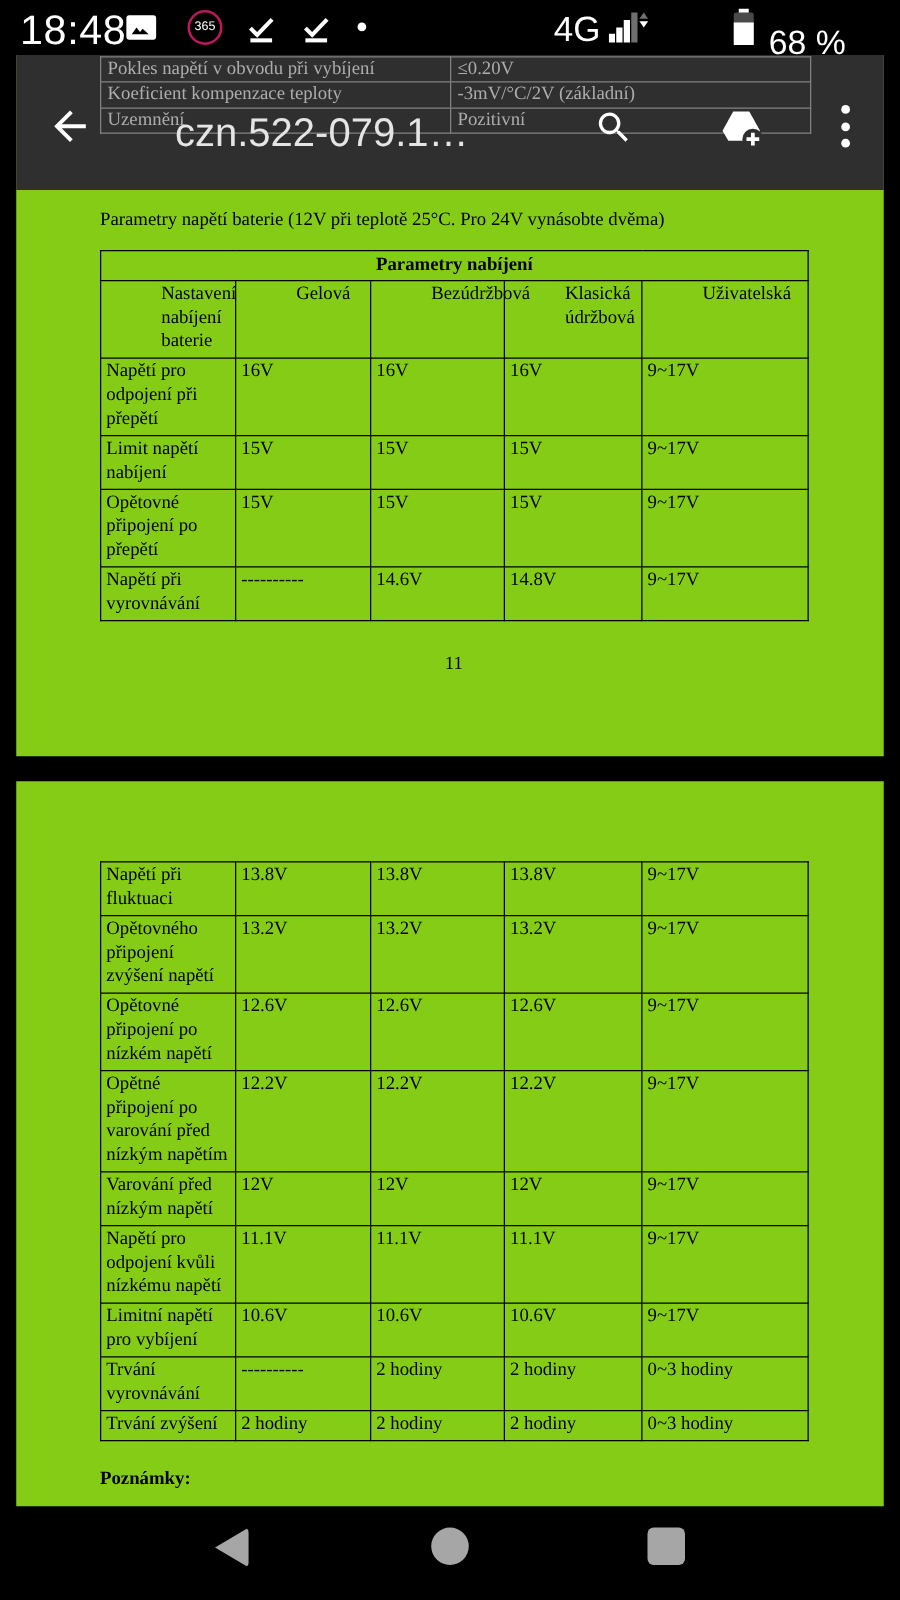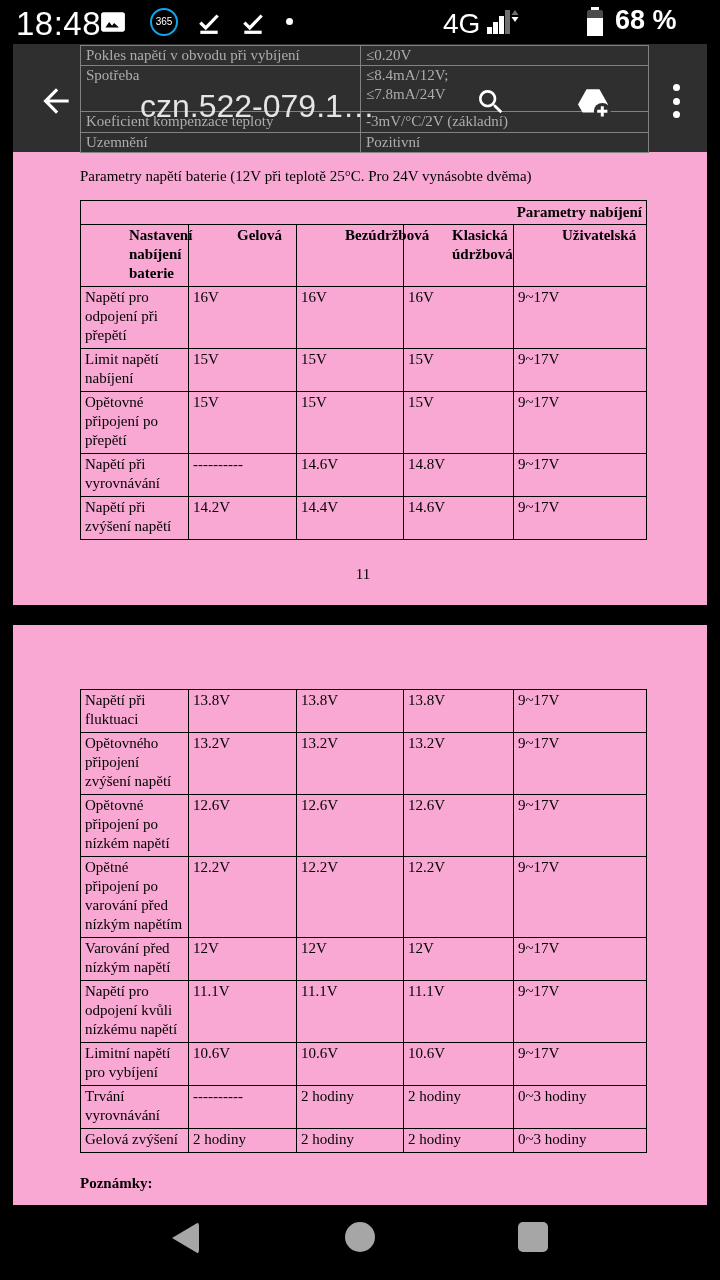--- a/index.html
+++ b/index.html
@@ -4,55 +4,55 @@
 <style>
   html,body{margin:0;padding:0;background:#000;}
   .screen{position:relative;width:720px;height:1280px;background:#000;overflow:hidden;
           font-family:"Liberation Sans",sans-serif;}
 
   
   .status-bar{position:absolute;left:0;top:0;width:720px;height:44px;background:#000;color:#fff;}
   .sb-time{position:absolute;left:16px;top:5px;font-size:33px;font-weight:400;letter-spacing:.5px;}
   .sb-ico{position:absolute;top:9px;}
   .sb-photo{left:100px;}
-  .sb-365{left:150px;width:24px;height:24px;border:2px solid #0ea5e9;border-radius:50%;
+  .sb-365{left:150px;width:24px;height:24px;border:2px solid #be185d;border-radius:50%;
           font-size:10px;line-height:24px;text-align:center;top:8px;position:absolute;}
   .sb-chk1{left:196px;} .sb-chk2{left:240px;}
   .sb-dot{position:absolute;left:286px;top:18px;width:7px;height:7px;border-radius:50%;background:#fff;}
   .sb-net{position:absolute;left:443px;top:8px;font-size:28px;font-weight:400;}
   .sb-signal{position:absolute;left:487px;top:9px;}
   .sb-batt{position:absolute;left:585px;top:6px;}
-  .sb-pct{position:absolute;left:615px;top:5px;font-size:27px;font-weight:700;}
+  .sb-pct{position:absolute;left:615px;top:19px;font-size:27px;font-weight:400;}
 
   
   .scrim{position:absolute;left:13px;right:13px;top:44px;height:108px;background:#2f2f2f;z-index:5;}
   .ghost-table{position:absolute;left:67px;top:1px;width:568px;border-collapse:collapse;
                font-family:"Liberation Serif",serif;font-size:15px;color:#adadad;table-layout:fixed;}
   .ghost-table td{border:1px solid #828282;padding:0 5px;vertical-align:top;line-height:19px;white-space:pre-line;overflow:hidden;}
   .toolbar{position:absolute;left:0;top:0;width:100%;height:100%;}
   .tb-back{position:absolute;left:24px;top:38px;width:38px;height:38px;}
   .tb-title{position:absolute;left:127px;top:44px;font-size:32px;color:#e5e5e5;white-space:nowrap;}
   .tb-search{position:absolute;left:462px;top:42px;width:32px;height:32px;}
   .tb-drive{position:absolute;left:562px;top:40px;width:36px;height:36px;}
   .tb-more{position:absolute;left:660px;top:40px;width:8px;height:34px;display:flex;flex-direction:column;justify-content:space-between;}
   .tb-more span{width:7px;height:7px;border-radius:50%;background:#fff;}
 
   
-  .page{position:absolute;left:13px;right:13px;background:#f9a8d4;color:#000;
+  .page{position:absolute;left:13px;right:13px;background:#84cc16;color:#000;
         font-family:"Liberation Serif",serif;font-size:15px;z-index:1;}
   .page1{top:44px;height:561px;}
   .page2{top:625px;height:720px;}
   .p1-inner{padding:123px 61px 0 67px;}
   .p2-inner{padding:64px 61px 0 67px;}
   .intro{line-height:18px;}
   table.doc{border-collapse:collapse;width:566px;table-layout:fixed;margin-top:15px;
             font-family:"Liberation Serif",serif;font-size:15px;}
   table.doc td{border:1px solid #000;padding:1px 4px 3px 4px;vertical-align:top;line-height:19px;}
-  table.doc .title-cell{text-align:right;font-weight:700;padding:2px 4px;}
-  table.doc .hdr{font-weight:700;padding-left:48px;}
+  table.doc .title-cell{text-align:center;font-weight:700;padding:2px 4px;}
+  table.doc .hdr{font-weight:400;padding-left:48px;}
   .page2 table.doc{margin-top:0;}
   .page-number{text-align:center;margin-top:26px;}
   .notes-title{font-weight:700;margin-top:22px;}
   .note-text{margin-top:14px;line-height:20px;}
 
   
   .nav-bar{position:absolute;left:0;bottom:0;width:720px;height:75px;background:#000;z-index:6;}
   .nav-back{position:absolute;left:172px;top:17px;width:0;height:0;
             border-top:16px solid transparent;border-bottom:16px solid transparent;
             border-right:27px solid #a6a6a6;border-radius:4px;}
@@ -152,27 +152,20 @@
               <td>15V</td>
               <td>9~17V</td>
             </tr>
             <tr>
               <td>Napětí při vyrovnávání</td>
               <td>----------</td>
               <td>14.6V</td>
               <td>14.8V</td>
               <td>9~17V</td>
             </tr>
-            <tr>
-              <td>Napětí při zvýšení napětí</td>
-              <td>14.2V</td>
-              <td>14.4V</td>
-              <td>14.6V</td>
-              <td>9~17V</td>
-            </tr>
           </tbody>
       </table>
       <div class="page-number">11</div>
     </div>
   </div>
 
   <div class="page page2">
     <div class="p2-inner">
       <table class="doc">
         <colgroup>
@@ -233,21 +226,21 @@
               <td>9~17V</td>
             </tr>
             <tr>
               <td>Trvání vyrovnávání</td>
               <td>----------</td>
               <td>2 hodiny</td>
               <td>2 hodiny</td>
               <td>0~3 hodiny</td>
             </tr>
             <tr>
-              <td>Gelová zvýšení</td>
+              <td>Trvání zvýšení</td>
               <td>2 hodiny</td>
               <td>2 hodiny</td>
               <td>2 hodiny</td>
               <td>0~3 hodiny</td>
             </tr>
           </tbody>
       </table>
       <div class="notes-title">Poznámky:</div>
       <div class="note-text">1) Základní typ baterie je bezúdržbová. Pro gelovou, bezúdržbovou a klasickou údržbovou baterii je napětí pevně sané a nelze změnit.</div>
     </div>
@@ -256,25 +249,20 @@
   <div class="scrim">
     <table class="ghost-table">
       <colgroup>
           <col style="width:280px">
           <col style="width:288px">
         </colgroup>
       <tbody>
           <tr style="height: 18px;">
             <td>Pokles napětí v obvodu při vybíjení</td>
             <td>≤0.20V</td>
-          </tr>
-          <tr style="height: 46px;">
-            <td>Spotřeba</td>
-            <td>≤8.4mA/12V;
-≤7.8mA/24V</td>
           </tr>
           <tr style="height: 21px;">
             <td>Koeficient kompenzace teploty</td>
             <td>-3mV/°C/2V (základní)</td>
           </tr>
           <tr style="height: 20px;">
             <td>Uzemnění</td>
             <td>Pozitivní</td>
           </tr>
         </tbody>

